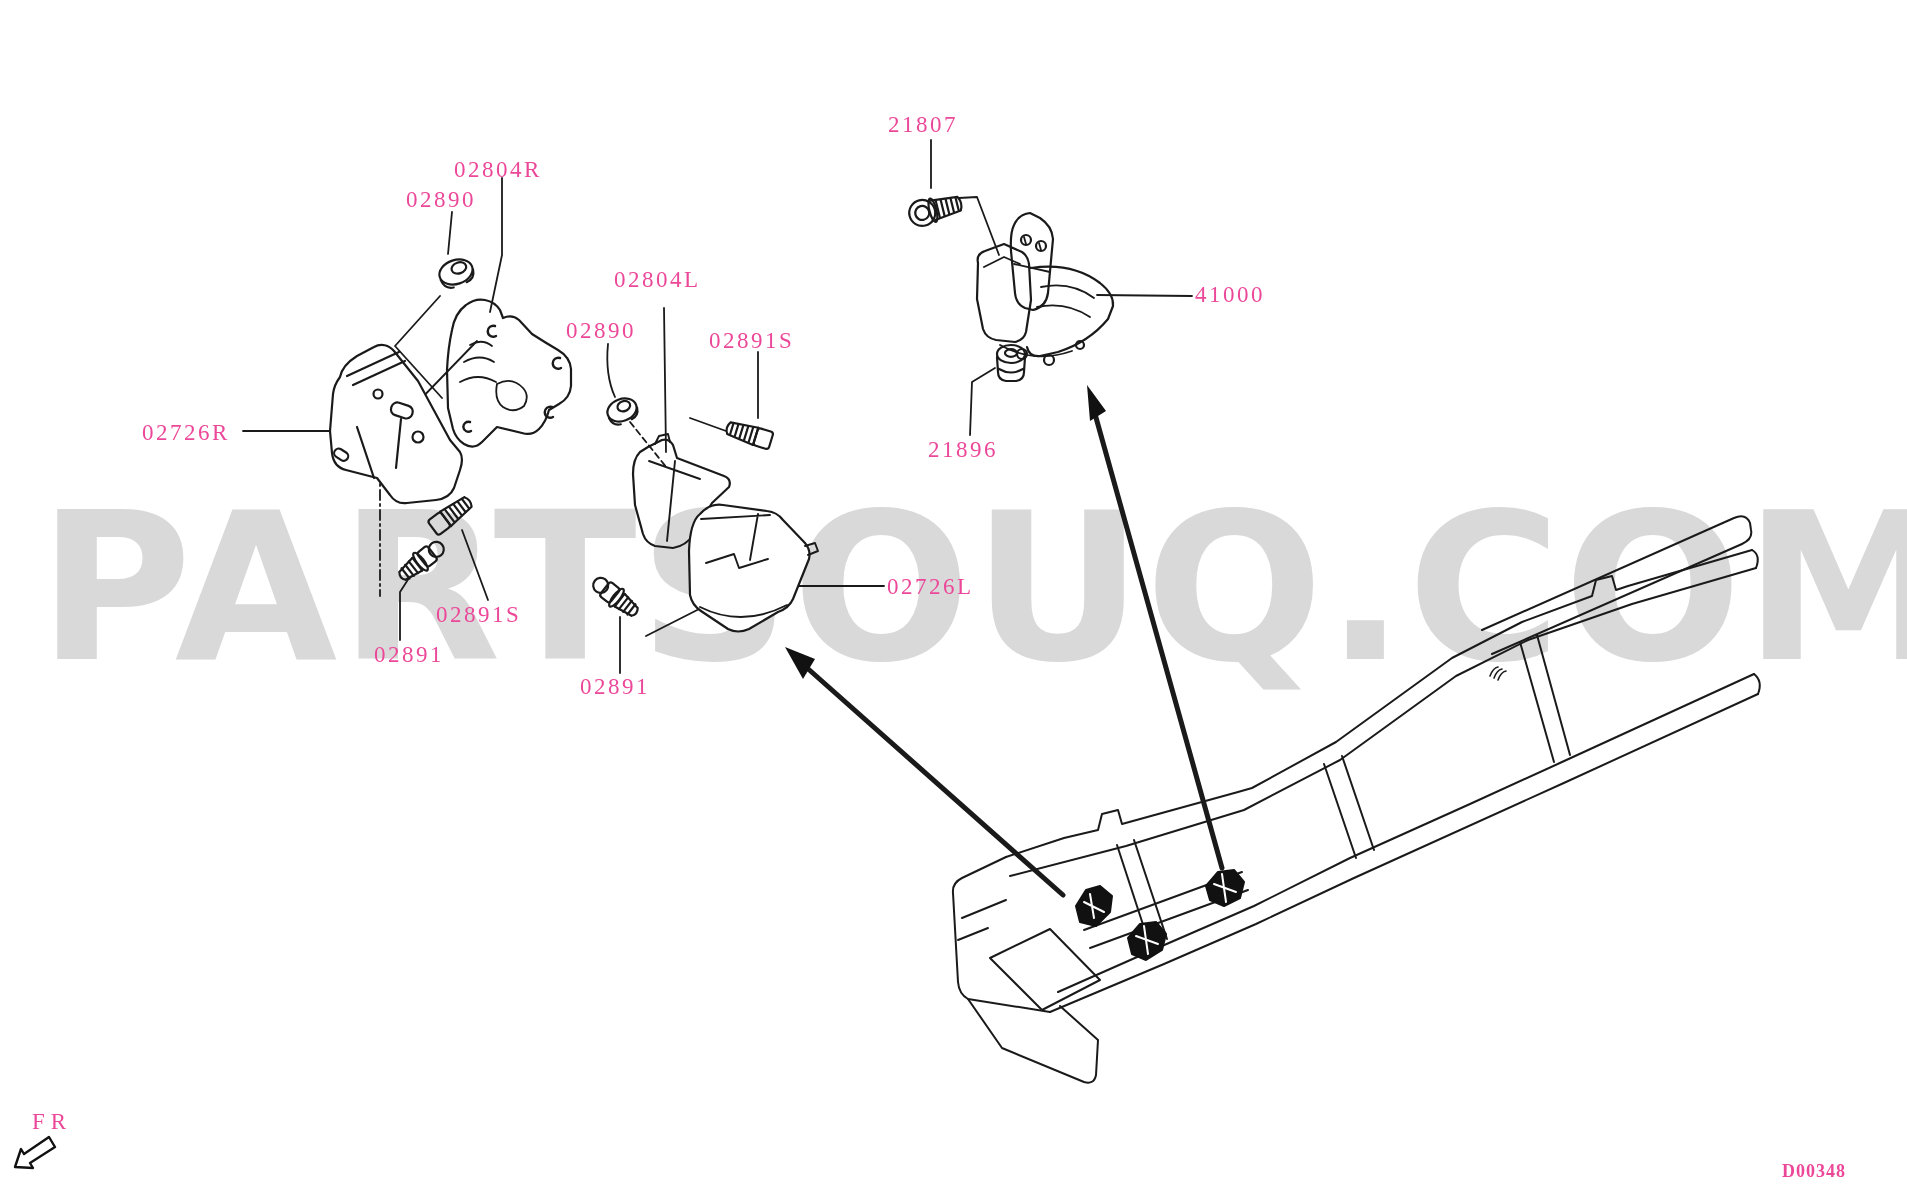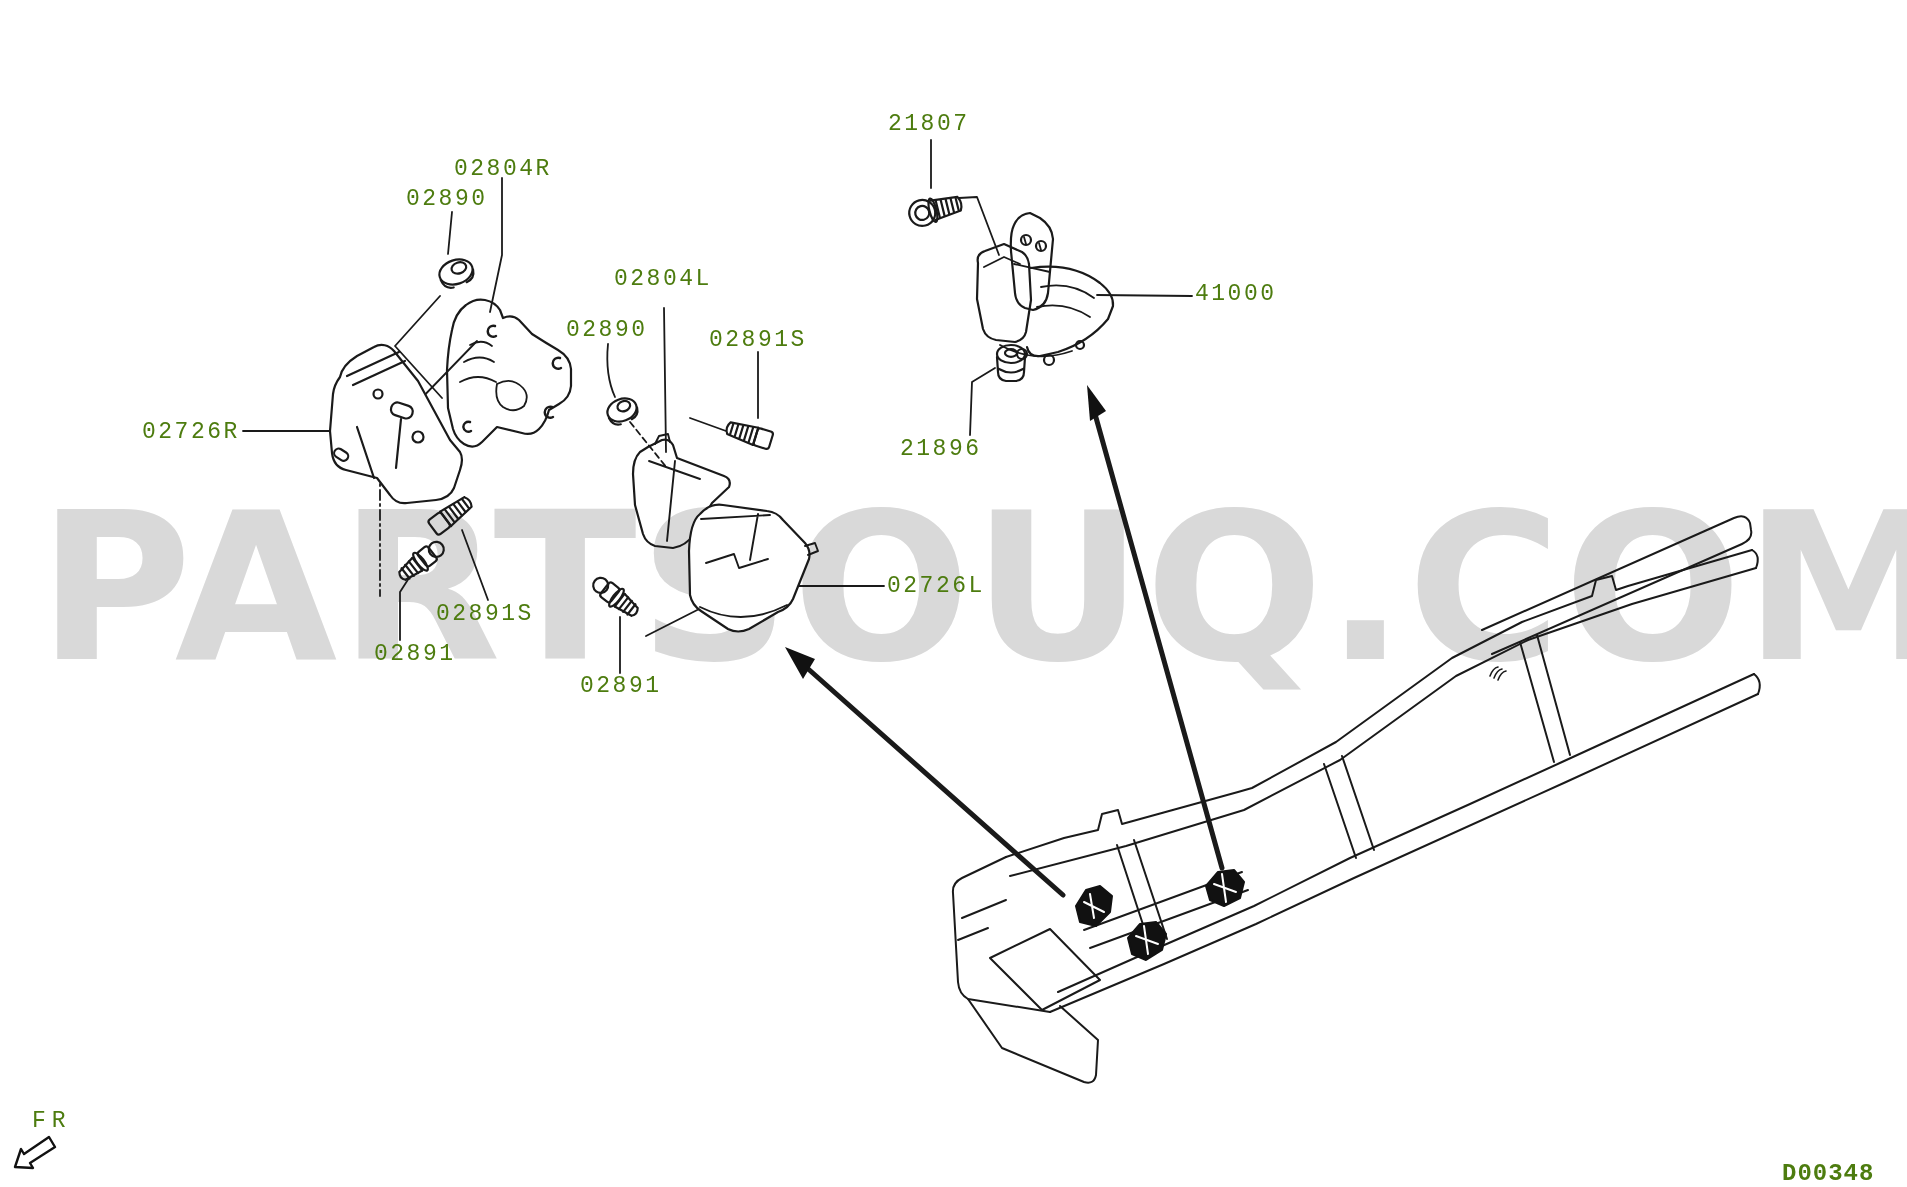--- a/index.html
+++ b/index.html
@@ -2,23 +2,23 @@
 <html><head>
 <meta charset="utf-8">
 <style>
   html,body{margin:0;padding:0;background:#ffffff;}
   .stage{position:relative;width:1907px;height:1187px;background:#ffffff;overflow:hidden;
          font-family:"DejaVu Sans",sans-serif;}
   .watermark{position:absolute;left:38px;top:486px;font-family:"DejaVu Sans",sans-serif;
              font-weight:800;font-size:210px;line-height:1;letter-spacing:2px;color:#d9d9d9;
              white-space:nowrap;transform:scaleY(0.98);transform-origin:top left;user-select:none;}
   .lineart{position:absolute;left:0;top:0;width:1907px;height:1187px;}
-  .label{position:absolute;font-family:Liberation Mono, monospace;
-         font-size:23px;line-height:1;letter-spacing:2.5px;color:#4d7c0f;white-space:nowrap;}
-  .label.small{font-size:24px;letter-spacing:1px;font-weight:bold;}
+  .label{position:absolute;font-family:Liberation Serif, serif;
+         font-size:23px;line-height:1;letter-spacing:2.5px;color:#ec4899;white-space:nowrap;}
+  .label.small{font-size:18px;letter-spacing:1px;font-weight:bold;}
 </style>
 </head>
 <body>
 
 <div class="stage">
 
   <div class="watermark">PARTSOUQ.COM</div>
 
   <svg class="lineart" viewBox="0 0 1907 1187" xmlns="http://www.w3.org/2000/svg" fill="none" stroke="#1a1a1a" stroke-width="2.2" stroke-linecap="round" stroke-linejoin="round">
 
@@ -180,18 +180,18 @@
   <div class="label" style="left:142px;top:421px">02726R</div>
   <div class="label" style="left:436px;top:603px">02891S</div>
   <div class="label" style="left:374px;top:643px">02891</div>
   <div class="label" style="left:566px;top:319px">02890</div>
   <div class="label" style="left:614px;top:268px">02804L</div>
   <div class="label" style="left:709px;top:329px">02891S</div>
   <div class="label" style="left:580px;top:675px">02891</div>
   <div class="label" style="left:887px;top:575px">02726L</div>
   <div class="label" style="left:888px;top:113px">21807</div>
   <div class="label" style="left:1195px;top:283px">41000</div>
-  <div class="label" style="left:900px;top:438px">21896</div>
+  <div class="label" style="left:928px;top:438px">21896</div>
 
   <div class="label" style="left:32px;top:1110px;letter-spacing:6px">FR</div>
   <div class="label small" style="left:1782px;top:1162px">D00348</div>
 
 </div>
 
 </body></html>

